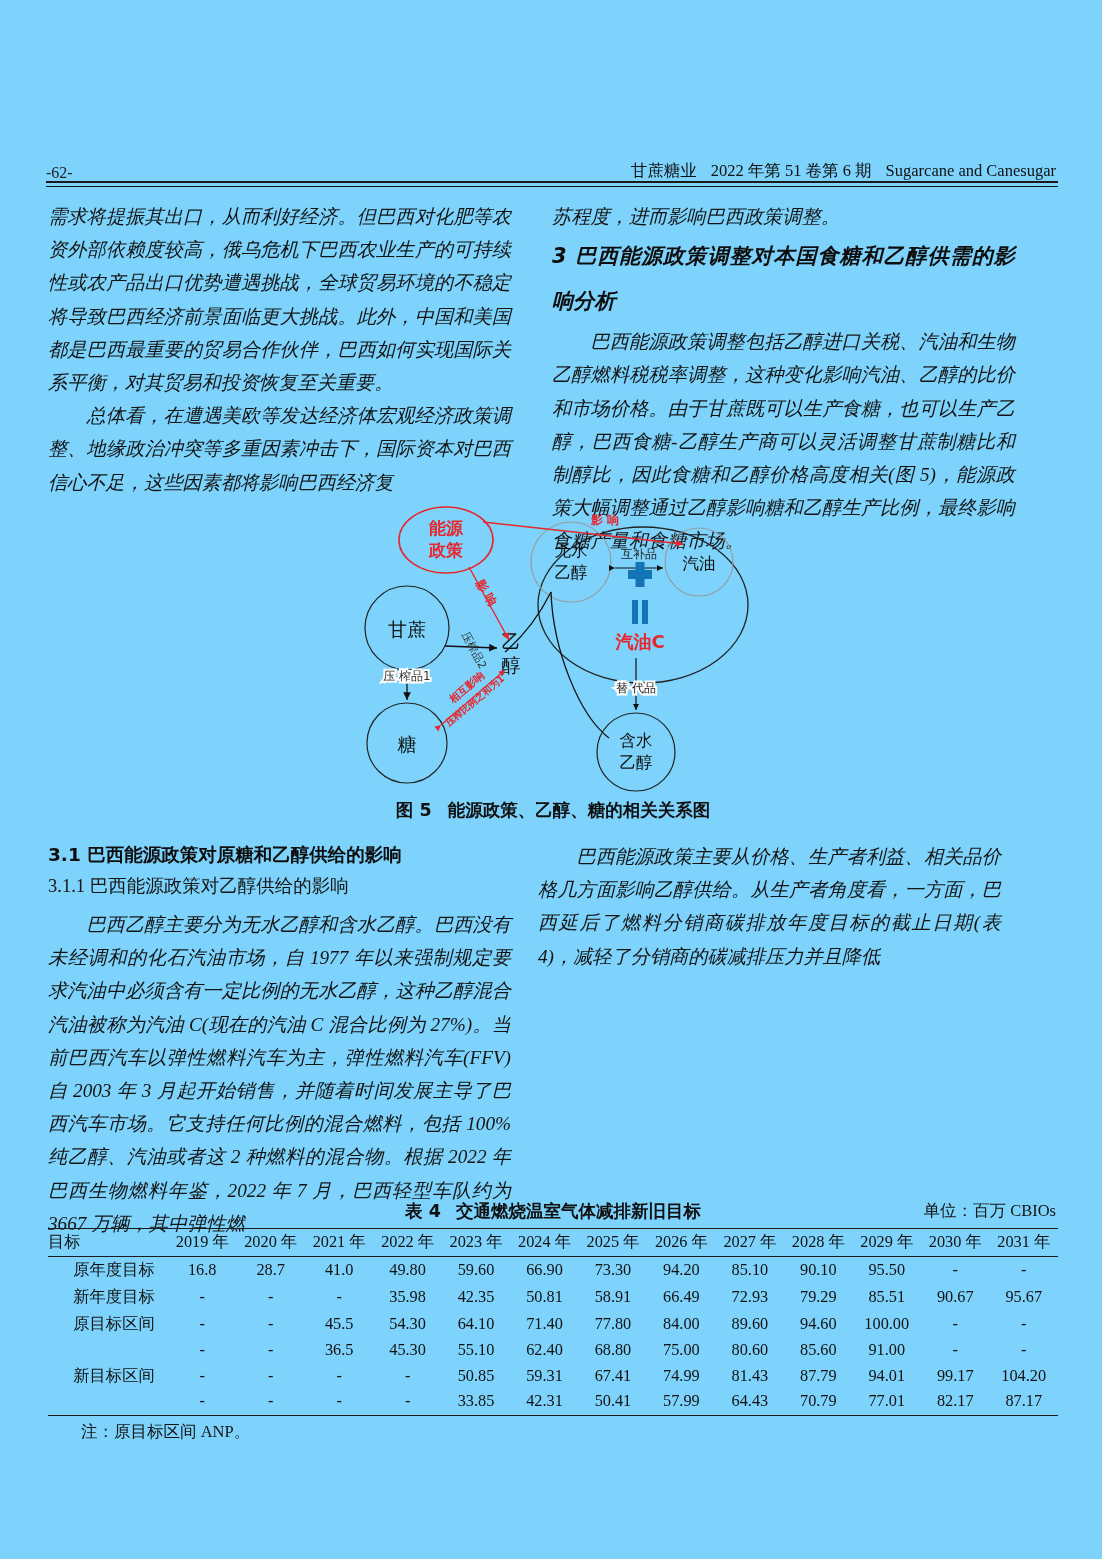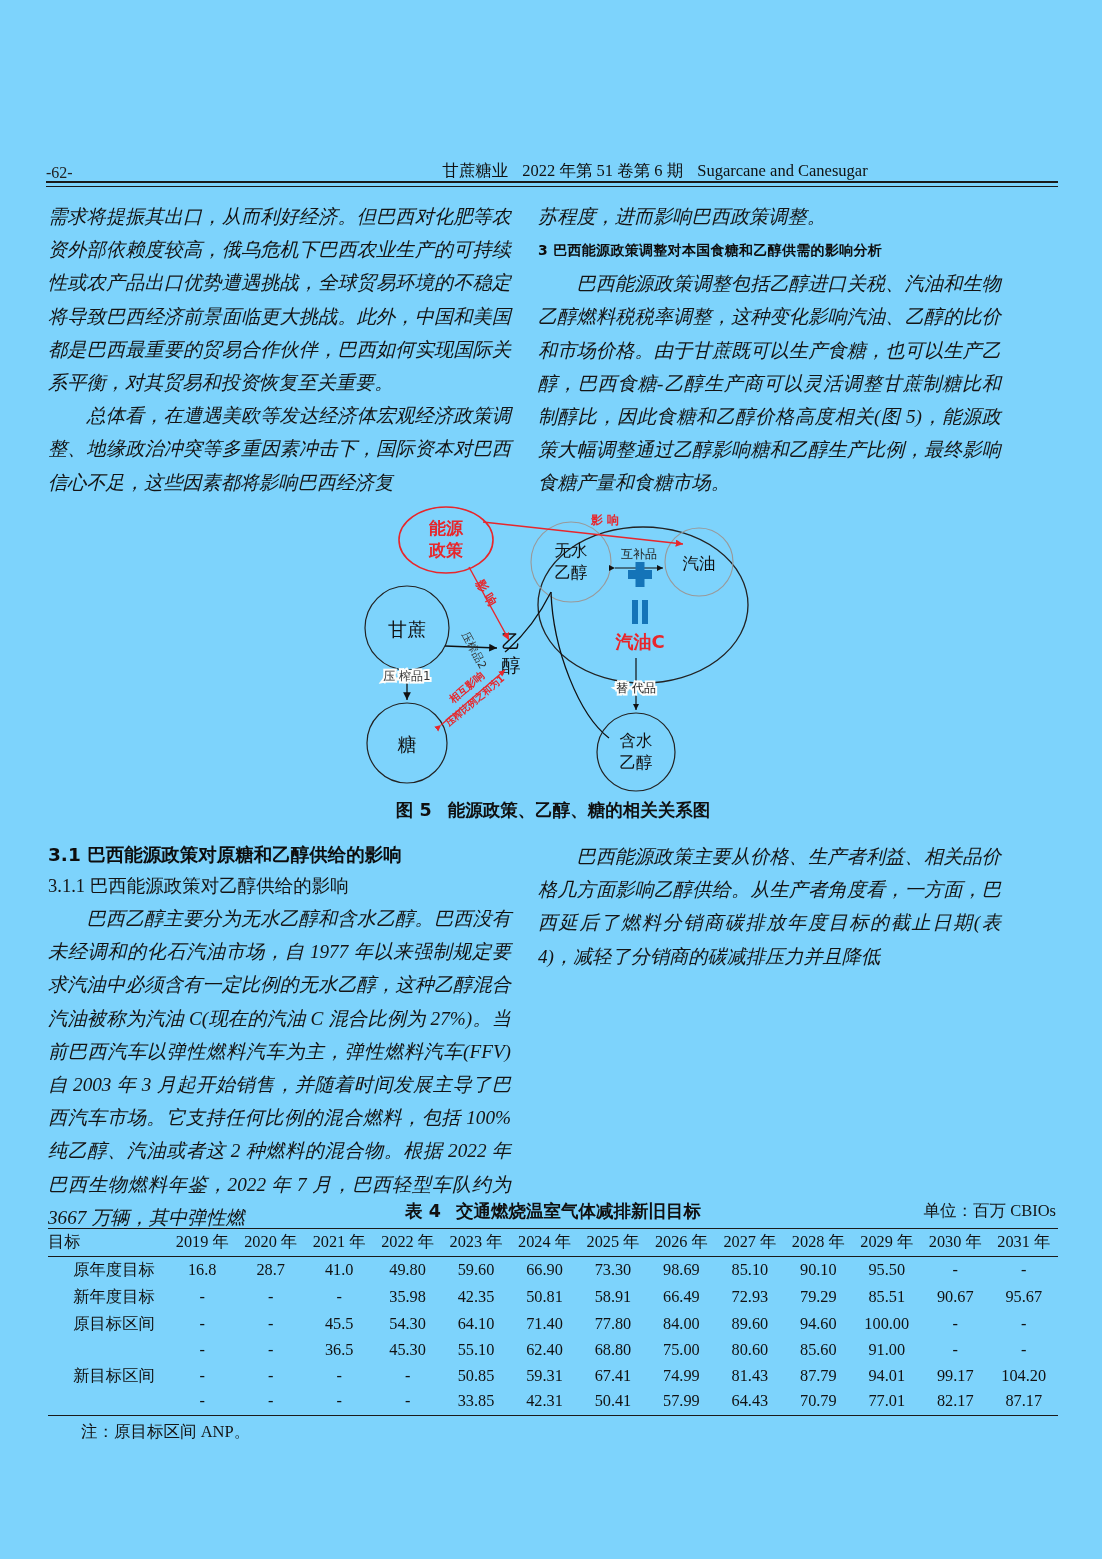--- a/index.html
+++ b/index.html
@@ -30,21 +30,21 @@
     align-items: flex-end;
   }
   .folio {
     font-size: 16px;
     letter-spacing: 0px;
     color: #222;
     width: 180px;
   }
   .header-center {
     flex: 1;
-    text-align: center;
+    text-align: right;
     font-size: 16.5px;
     color: #111;
     white-space: nowrap;
     padding-left: 28px;
   }
   .header-center .sep { display: inline-block; width: 14px; }
   .header-center .enname {
     font-family: "Liberation Serif", serif;
     font-size: 16.5px;
   }
@@ -68,40 +68,41 @@
     color: #141414;
   }
   .col.left  { left: 48px;  top: 200px; }
   .col.right { left: 538px; top: 200px; }
   .col p { margin: 0; font-style: italic; }
   .col p.indent { text-indent: 2em; }
 
   h2.sec {
     font-family: "DejaVu Sans", "Liberation Sans", sans-serif;
     font-weight: bold;
-    font-size: 14px;
-    line-height: 32px;
+    font-size: 21px;
+    line-height: 45px;
     margin: 1px 0 1px 0;
     letter-spacing: 0.3px;
     color: #0d0d0d;
+    font-style: italic;
   }
   h3.subsec {
     font-family: "DejaVu Sans", "Liberation Sans", sans-serif;
     font-weight: bold;
     font-size: 18.5px;
     line-height: 30px;
     margin: 0 0 1px 0;
     color: #0d0d0d;
   }
   h4.subsubsec {
     font-family: "Liberation Serif", serif;
     font-weight: normal;
     font-size: 18.5px;
     line-height: 30px;
-    margin: 0 0 1px 0;
+    margin: 0 0 7px 0;
     color: #141414;
   }
 
   
   .figure-wrap {
     position: absolute;
     left: 48px;
     top: 500px;
     width: 1010px;
     height: 330px;
@@ -204,21 +205,21 @@
   <div class="header-rules">
     <div class="r1"></div>
     <div class="r2"></div>
   </div>
 
   <div class="col left" style="top:200px; height:300px;">
     <p>需求将提振其出口，从而利好经济。但巴西对化肥等农资外部依赖度较高，俄乌危机下巴西农业生产的可持续性或农产品出口优势遭遇挑战，全球贸易环境的不稳定将导致巴西经济前景面临更大挑战。此外，中国和美国都是巴西最重要的贸易合作伙伴，巴西如何实现国际关系平衡，对其贸易和投资恢复至关重要。</p>
     <p class="indent">总体看，在遭遇美欧等发达经济体宏观经济政策调整、地缘政治冲突等多重因素冲击下，国际资本对巴西信心不足，这些因素都将影响巴西经济复</p>
   </div>
 
-  <div class="col right" style="top:200px; height:300px;">
+  <div class="col right" style="top:200px; height:300px;margin-left:14px;">
     <p>苏程度，进而影响巴西政策调整。</p>
     <h2 class="sec">3  巴西能源政策调整对本国食糖和乙醇供需的影响分析</h2>
     <p class="indent">巴西能源政策调整包括乙醇进口关税、汽油和生物乙醇燃料税税率调整，这种变化影响汽油、乙醇的比价和市场价格。由于甘蔗既可以生产食糖，也可以生产乙醇，巴西食糖-乙醇生产商可以灵活调整甘蔗制糖比和制醇比，因此食糖和乙醇价格高度相关(图 5)，能源政策大幅调整通过乙醇影响糖和乙醇生产比例，最终影响食糖产量和食糖市场。</p>
   </div>
 
   <div class="figure-wrap">
     <svg class="figure-svg" width="460" height="300" viewBox="0 0 460 300">
       <defs>
         <marker id="arrBlack" markerWidth="7" markerHeight="7" refX="6" refY="3" orient="auto">
           <path d="M0,0 L6,3 L0,6 z" fill="#111111"></path>
@@ -343,21 +344,21 @@
       <tbody>
         <tr>
           <td class="rowlab">原年度目标</td>
           <td>16.8</td>
           <td>28.7</td>
           <td>41.0</td>
           <td>49.80</td>
           <td>59.60</td>
           <td>66.90</td>
           <td>73.30</td>
-          <td>98.69</td>
+          <td>94.20</td>
           <td>85.10</td>
           <td>90.10</td>
           <td>95.50</td>
           <td>-</td>
           <td>-</td>
         </tr>
         <tr>
           <td class="rowlab">新年度目标</td>
           <td>-</td>
           <td>-</td>

